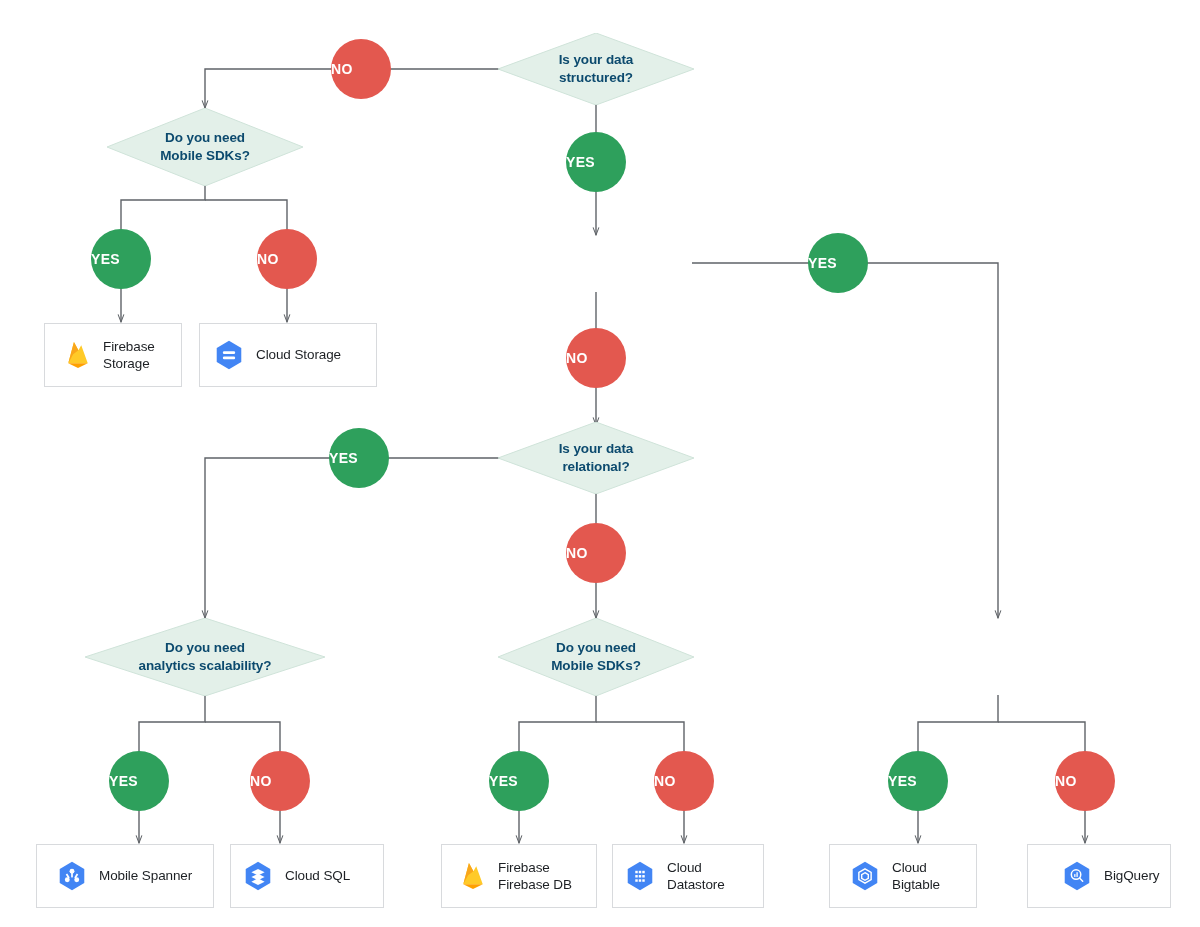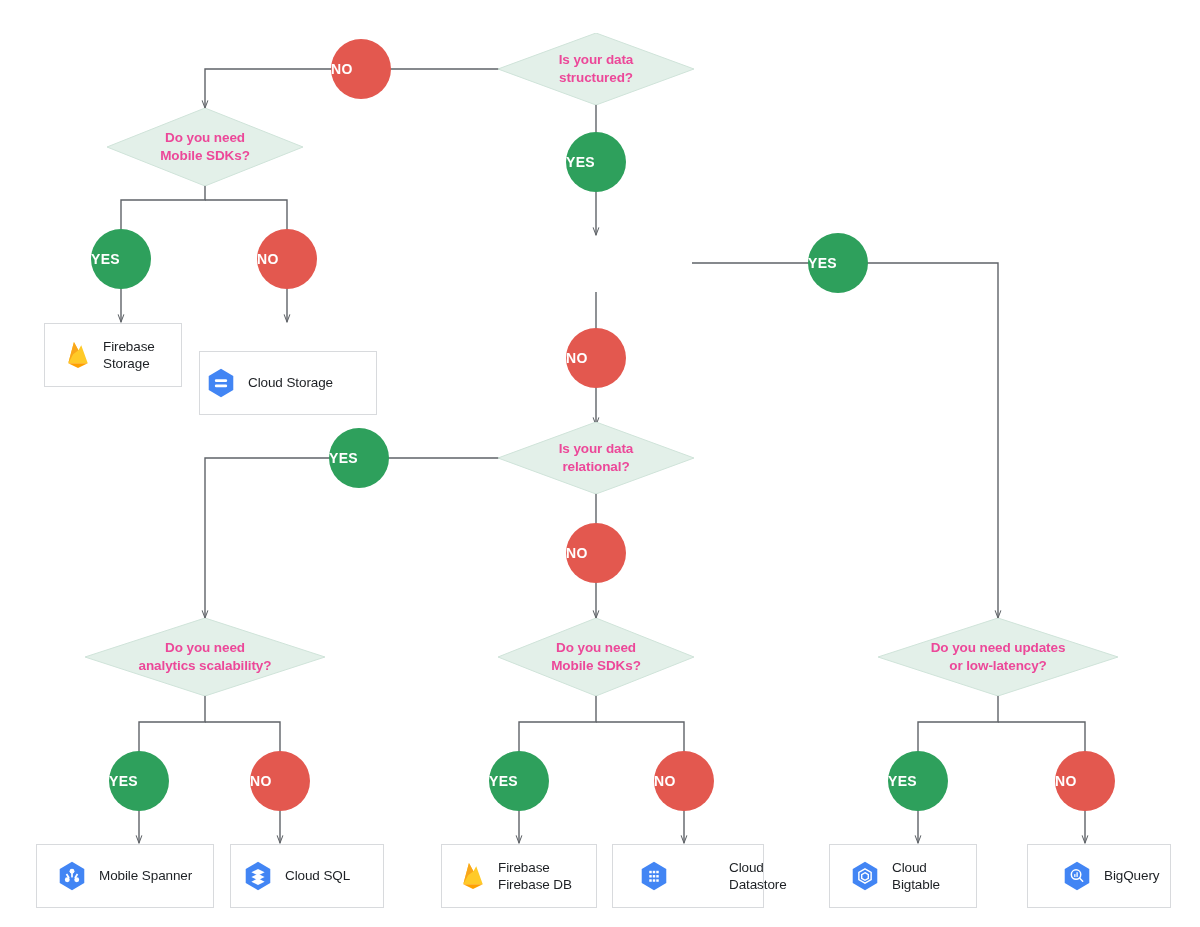--- a/index.html
+++ b/index.html
@@ -6,21 +6,21 @@
   body{font-family:"Liberation Sans","DejaVu Sans",sans-serif;}
   #canvas{position:relative;width:1200px;height:927px;background:#ffffff;overflow:hidden;}
   #edges{position:absolute;left:0;top:0;width:1200px;height:927px;}
 
   .node{position:absolute;box-sizing:border-box;}
 
   
   .diamond{display:flex;align-items:center;justify-content:center;}
   .diamond .dshape{position:absolute;left:0;top:0;width:100%;height:100%;}
   .diamond .dlabel{position:relative;z-index:2;text-align:center;
-      font-size:13.5px;font-weight:700;color:#ec4899;line-height:1.30;
+      font-size:13.5px;font-weight:700;color:#0c4a6e;line-height:1.30;
       letter-spacing:-0.1px;}
 
   
   .badge{position:absolute;border-radius:50%;display:flex;align-items:center;
       color:#ffffff;font-weight:700;font-size:14px;
       letter-spacing:0.3px;z-index:5;}
   .badge.yes{background:#2ea05c;}
   .badge.no{background:#e3584f;}
 
   
@@ -108,28 +108,20 @@
 
   <div class="node diamond" style="left:498px;top:618px;width:196px;height:78px;">
     <svg class="dshape" viewBox="0 0 196 78" preserveAspectRatio="none">
       <polygon points="98,0 196,39 98,78 0,39" fill="#e3f0e9" stroke="#cfe3d9" stroke-width="1"></polygon>
     </svg>
     <div class="dlabel">
       <span>Do you need</span><br><span>Mobile SDKs?</span>
     </div>
   </div>
 
-  <div class="node diamond" style="left:878px;top:618px;width:240px;height:78px;">
-    <svg class="dshape" viewBox="0 0 240 78" preserveAspectRatio="none">
-      <polygon points="120,0 240,39 120,78 0,39" fill="#e3f0e9" stroke="#cfe3d9" stroke-width="1"></polygon>
-    </svg>
-    <div class="dlabel">
-      <span>Do you need updates</span><br><span>or low-latency?</span>
-    </div>
-  </div>
 
   <div class="badge no" style="left:331px;top:39px;width:60px;height:60px;">
       <span>NO</span>
     </div>
   <div class="badge yes" style="left:566px;top:132px;width:60px;height:60px;">
       <span>YES</span>
     </div>
   <div class="badge yes" style="left:91px;top:229px;width:60px;height:60px;">
       <span>YES</span>
     </div>
@@ -171,21 +163,21 @@
     <span class="picon" style="width:26px;height:30px;margin-right:12px;">
       <svg viewBox="0 0 32 36" width="26" height="30" xmlns="http://www.w3.org/2000/svg">
         <path d="M4 28 L11 2 L16.5 12 L20 6 L28 28 Z" fill="#ffca28"></path>
         <path d="M4 28 L11 2 L16.5 12 L10 17 Z" fill="#f9a61b"></path>
         <path d="M4 28 L28 28 L16 34 Z" fill="#ffa000"></path>
       </svg>
     </span>
     <span class="plabel"><span>Firebase</span><br><span>Storage</span></span>
   </div>
 
-  <div class="prod" style="left:199px;top:323px;width:178px;height:64px;padding-left:4px;margin-top:28px;">
+  <div class="prod" style="left:199px;top:323px;width:178px;height:64px;padding-left:12px;">
     <span class="picon" style="width:34px;height:34px;margin-right:10px;">
       <svg viewBox="0 0 36 36" width="34" height="34" xmlns="http://www.w3.org/2000/svg">
         <polygon points="18,3 31,10.5 31,25.5 18,33 5,25.5 5,10.5" fill="#4285f4"></polygon>
         <rect x="11.5" y="14" width="13" height="3" rx="1.3" fill="#ffffff"></rect>
         <rect x="11.5" y="19.5" width="13" height="3" rx="1.3" fill="#ffffff"></rect>
       </svg>
     </span>
     <span class="plabel">Cloud Storage</span>
   </div>
 
@@ -224,21 +216,21 @@
     <span class="picon" style="width:26px;height:30px;margin-right:12px;">
       <svg viewBox="0 0 32 36" width="26" height="30" xmlns="http://www.w3.org/2000/svg">
         <path d="M4 28 L11 2 L16.5 12 L20 6 L28 28 Z" fill="#ffca28"></path>
         <path d="M4 28 L11 2 L16.5 12 L10 17 Z" fill="#f9a61b"></path>
         <path d="M4 28 L28 28 L16 34 Z" fill="#ffa000"></path>
       </svg>
     </span>
     <span class="plabel"><span>Firebase</span><br><span>Firebase DB</span></span>
   </div>
 
-  <div class="prod" style="left:612px;top:844px;width:152px;height:64px;padding-left:24px;gap:48px;">
+  <div class="prod" style="left:612px;top:844px;width:152px;height:64px;padding-left:10px;">
     <span class="picon" style="width:34px;height:34px;margin-right:10px;">
       <svg viewBox="0 0 36 36" width="34" height="34" xmlns="http://www.w3.org/2000/svg">
         <polygon points="18,3 31,10.5 31,25.5 18,33 5,25.5 5,10.5" fill="#4285f4"></polygon>
         <g fill="#ffffff">
           <rect x="13" y="12.5" width="2.6" height="2.6"></rect>
           <rect x="16.7" y="12.5" width="2.6" height="2.6"></rect>
           <rect x="20.4" y="12.5" width="2.6" height="2.6"></rect>
           <rect x="13" y="17" width="2.6" height="2.6"></rect>
           <rect x="16.7" y="17" width="2.6" height="2.6"></rect>
           <rect x="20.4" y="17" width="2.6" height="2.6"></rect>

